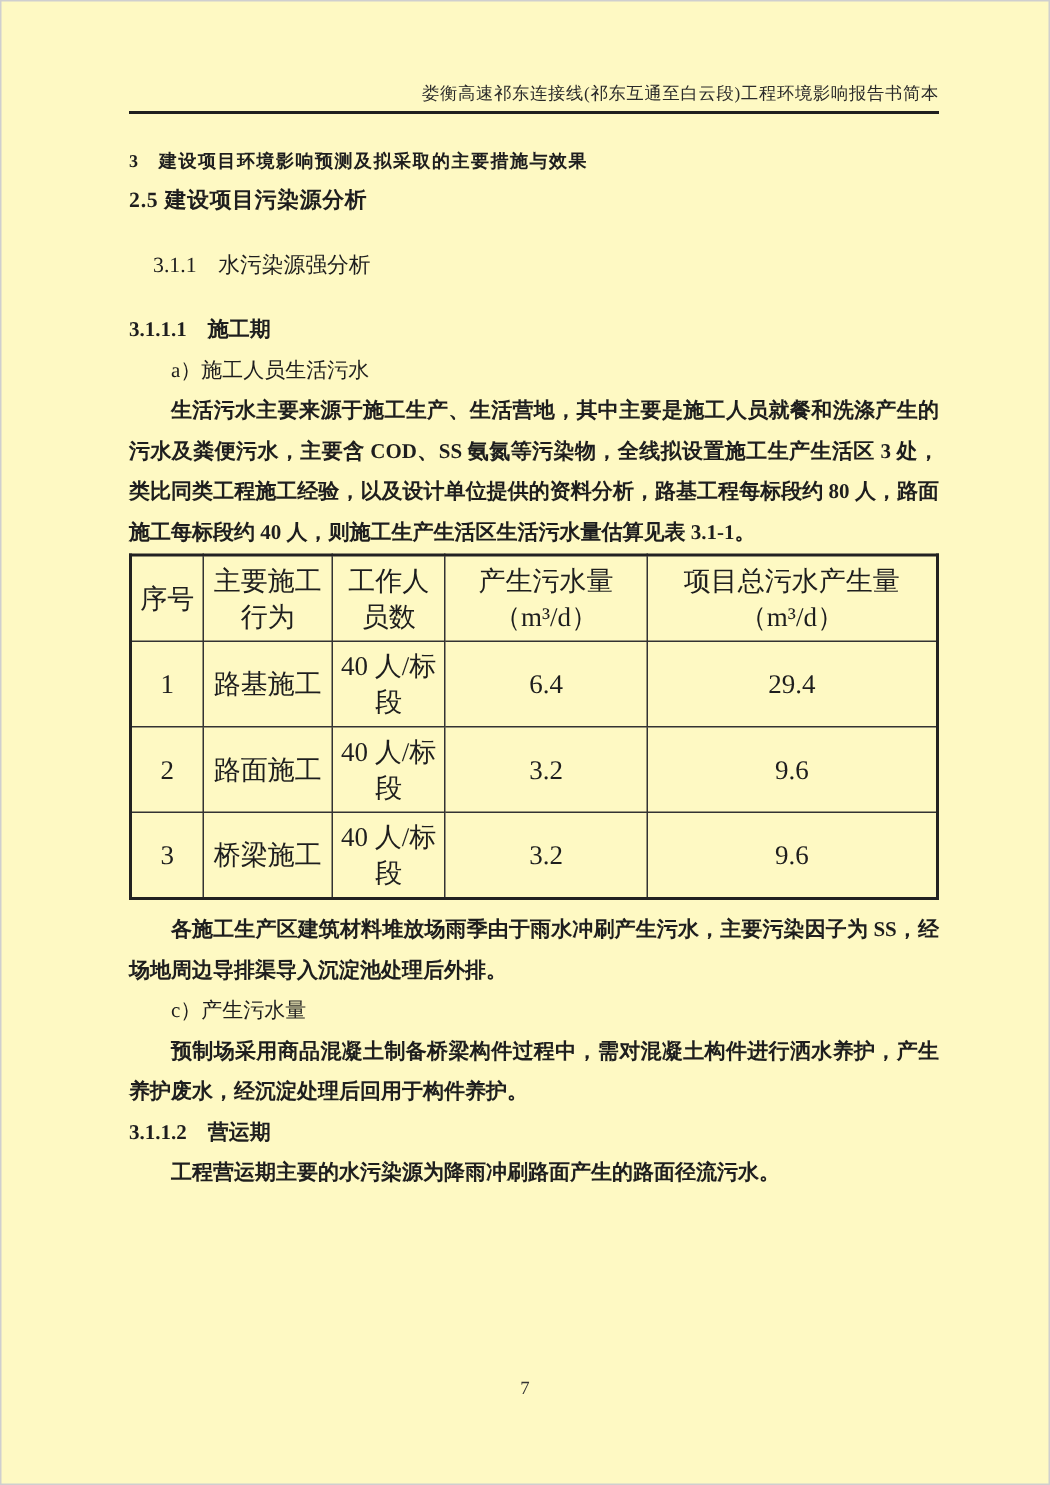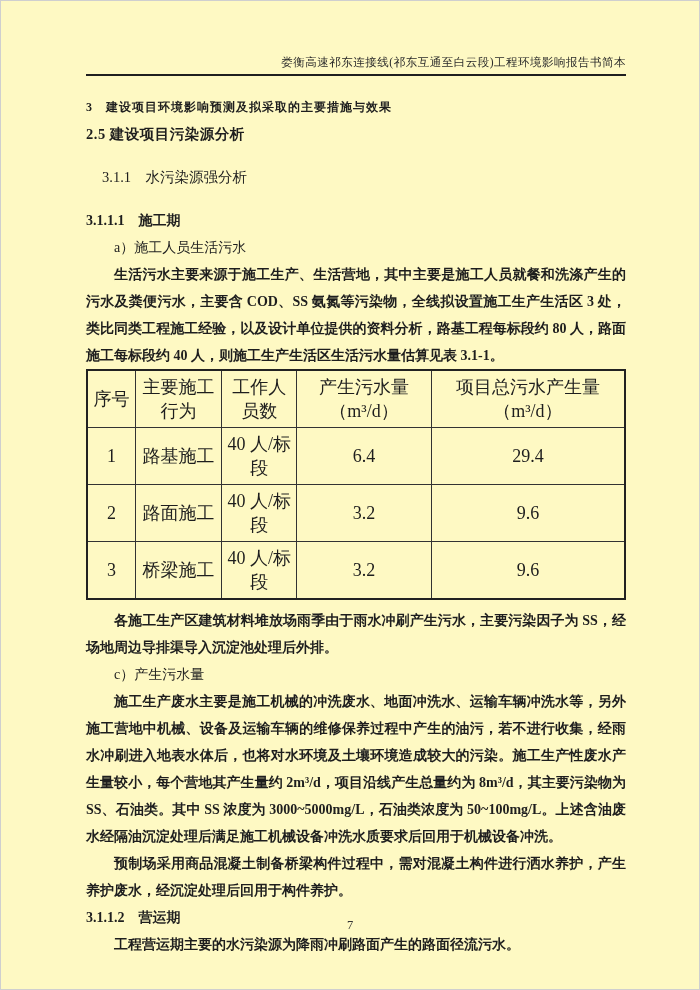--- a/index.html
+++ b/index.html
@@ -148,21 +148,20 @@
           <td>9.6</td>
         </tr>
       </tbody>
     </table>
 
 
     <div class="para">各施工生产区建筑材料堆放场雨季由于雨水冲刷产生污水，主要污染因子为 SS，经场地周边导排渠导入沉淀池处理后外排。</div>
 
     <div class="sub-label">c）产生污水量</div>
 
-    <div class="para">施工生产废水主要是施工机械的冲洗废水、地面冲洗水、运输车辆冲洗水等，另外施工营地中机械、设备及运输车辆的维修保养过程中产生的油污，若不进行收集，经雨水冲刷进入地表水体后，也将对水环境及土壤环境造成较大的污染。施工生产性废水产生量较小，每个营地其产生量约 2m³/d，项目沿线产生总量约为 8m³/d，其主要污染物为 SS、石油类。其中 SS 浓度为 3000~5000mg/L，石油类浓度为 50~100mg/L。上述含油废水经隔油沉淀处理后满足施工机械设备冲洗水质要求后回用于机械设备冲洗。</div>
 
     <div class="para">预制场采用商品混凝土制备桥梁构件过程中，需对混凝土构件进行洒水养护，产生养护废水，经沉淀处理后回用于构件养护。</div>
 
     <div class="h4">3.1.1.2　营运期</div>
 
     <div class="para">工程营运期主要的水污染源为降雨冲刷路面产生的路面径流污水。</div>
 
   </div>
 
   <div class="page-number">7</div>

